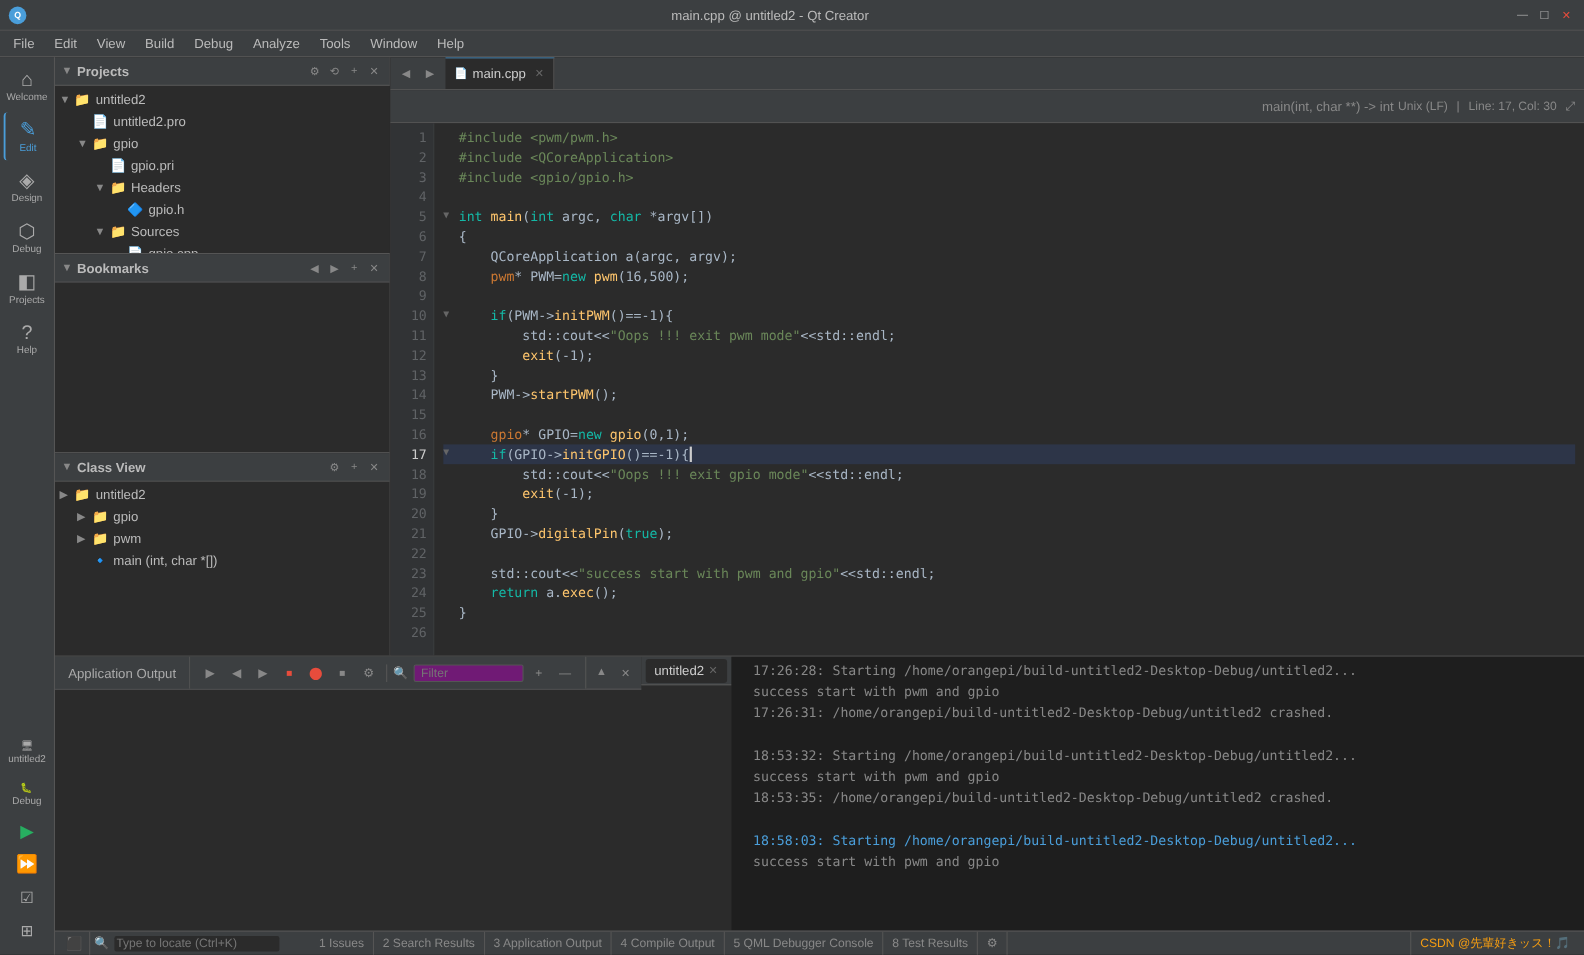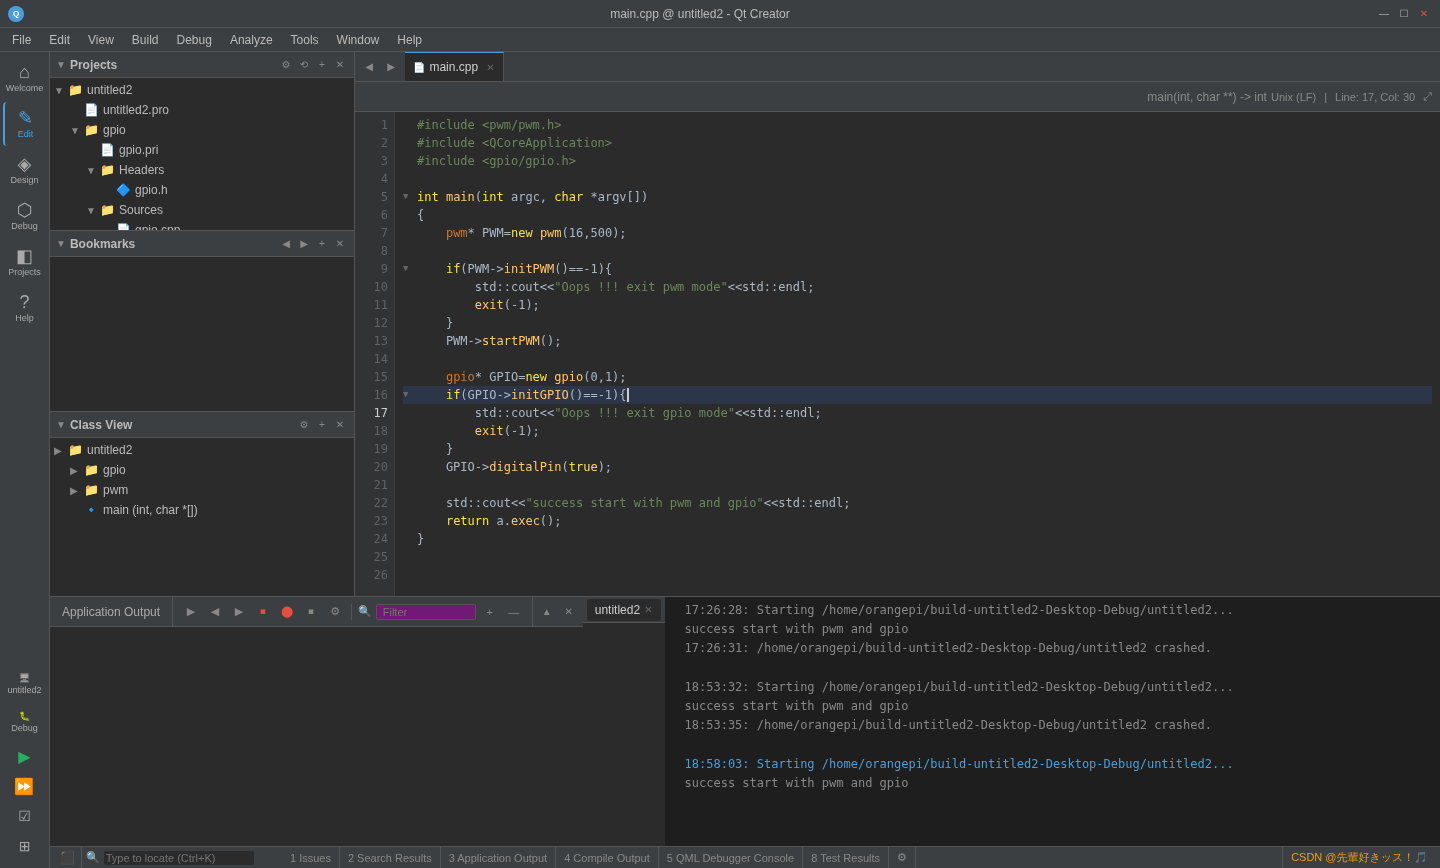--- a/index.html
+++ b/index.html
@@ -122,21 +122,21 @@
     
     #code-editor { flex: 1; display: flex; overflow: hidden; }
     #line-numbers { width: 40px; background: #313335; padding: 4px 0; text-align: right; color: #606366; font-family: monospace; font-size: 12px; line-height: 1.5; border-right: 1px solid #3d3f40; overflow: hidden; flex-shrink: 0; user-select: none; }
     #line-numbers div { padding-right: 6px; height: 18px; display: flex; align-items: center; justify-content: flex-end; }
     #code-content { flex: 1; overflow: auto; padding: 4px 8px; font-family: monospace; font-size: 12px; line-height: 1.5; background: #2b2b2b; }
     .code-line { height: 18px; display: flex; align-items: center; white-space: pre; }
     .code-line .fold-arrow { width: 14px; color: #666; cursor: pointer; flex-shrink: 0; font-size: 9px; }
     .code-line.highlighted { background: #2d3548; }
 
     
-    .kw { color: #fde047; }
+    .kw { color: #14b8a6; }
     .type { color: #cc7832; }
     .fn { color: #ffc66d; }
     .str { color: #6a8759; }
     .inc { color: #6a8759; }
     .plain { color: #a9b7c6; }
 
     
     #bottom-panel { height: 250px; display: flex; flex-direction: row; border-top: 1px solid #555; }
     #bottom-tabbar {
       height: 30px; background: #3c3f41;
@@ -447,20 +447,21 @@
             <div>25</div>
             <div>26</div>
           </div>
           <div id="code-content">
             <div class="code-line"><span class="fold-arrow"></span><span class="inc">#include &lt;pwm/pwm.h&gt;</span></div>
             <div class="code-line"><span class="fold-arrow"></span><span class="inc">#include &lt;QCoreApplication&gt;</span></div>
             <div class="code-line"><span class="fold-arrow"></span><span class="inc">#include &lt;gpio/gpio.h&gt;</span></div>
             <div class="code-line"><span class="fold-arrow"></span><span class="plain"> </span></div>
             <div class="code-line"><span class="fold-arrow">▼</span><span class="kw">int</span><span class="plain"> </span><span class="fn">main</span><span class="plain">(</span><span class="kw">int</span><span class="plain"> argc, </span><span class="kw">char</span><span class="plain"> *argv[])</span></div>
             <div class="code-line"><span class="fold-arrow"></span><span class="plain">{</span></div>
+            <div class="code-line"><span class="fold-arrow"></span><span class="plain">    QCoreApplication </span><span class="plain">a</span><span class="plain">(argc, argv);</span></div>
             <div class="code-line"><span class="fold-arrow"></span><span class="plain">    </span><span class="type">pwm</span><span class="plain">* PWM=</span><span class="kw">new</span><span class="plain"> </span><span class="fn">pwm</span><span class="plain">(16,500);</span></div>
             <div class="code-line"><span class="fold-arrow"></span></div>
             <div class="code-line"><span class="fold-arrow">▼</span><span class="plain">    </span><span class="kw">if</span><span class="plain">(PWM-&gt;</span><span class="fn">initPWM</span><span class="plain">()==-1){</span></div>
             <div class="code-line"><span class="fold-arrow"></span><span class="plain">        std::cout&lt;&lt;</span><span class="str">"Oops !!! exit pwm mode"</span><span class="plain">&lt;&lt;std::endl;</span></div>
             <div class="code-line"><span class="fold-arrow"></span><span class="plain">        </span><span class="fn">exit</span><span class="plain">(-1);</span></div>
             <div class="code-line"><span class="fold-arrow"></span><span class="plain">    }</span></div>
             <div class="code-line"><span class="fold-arrow"></span><span class="plain">    PWM-&gt;</span><span class="fn">startPWM</span><span class="plain">();</span></div>
             <div class="code-line"><span class="fold-arrow"></span></div>
             <div class="code-line"><span class="fold-arrow"></span><span class="plain">    </span><span class="type">gpio</span><span class="plain">* GPIO=</span><span class="kw">new</span><span class="plain"> </span><span class="fn">gpio</span><span class="plain">(0,1);</span></div>
             <div class="code-line highlighted"><span class="fold-arrow">▼</span><span class="plain">    </span><span class="kw">if</span><span class="plain">(GPIO-&gt;</span><span class="fn">initGPIO</span><span class="plain">()==-1){</span><span class="cursor"></span></div>

